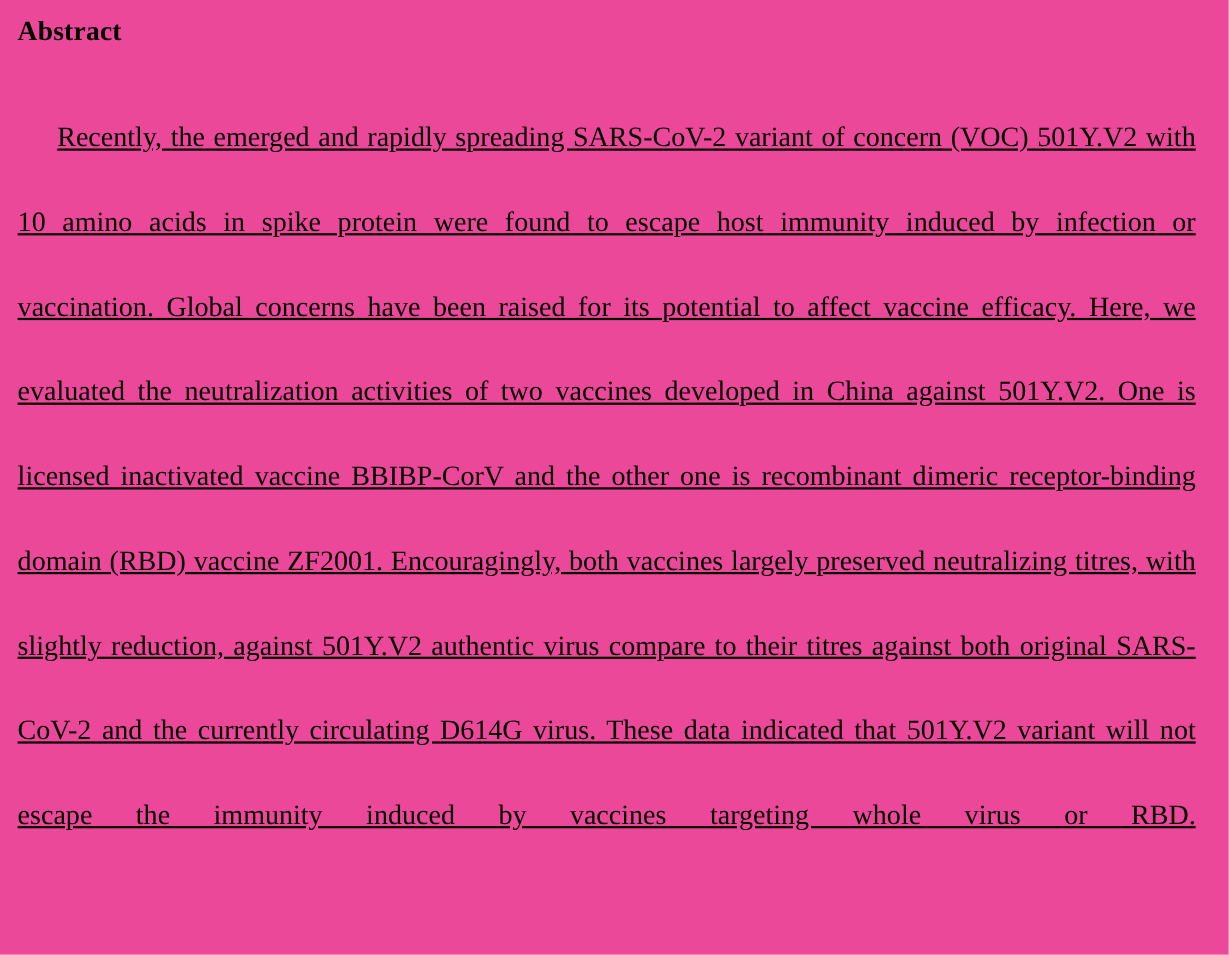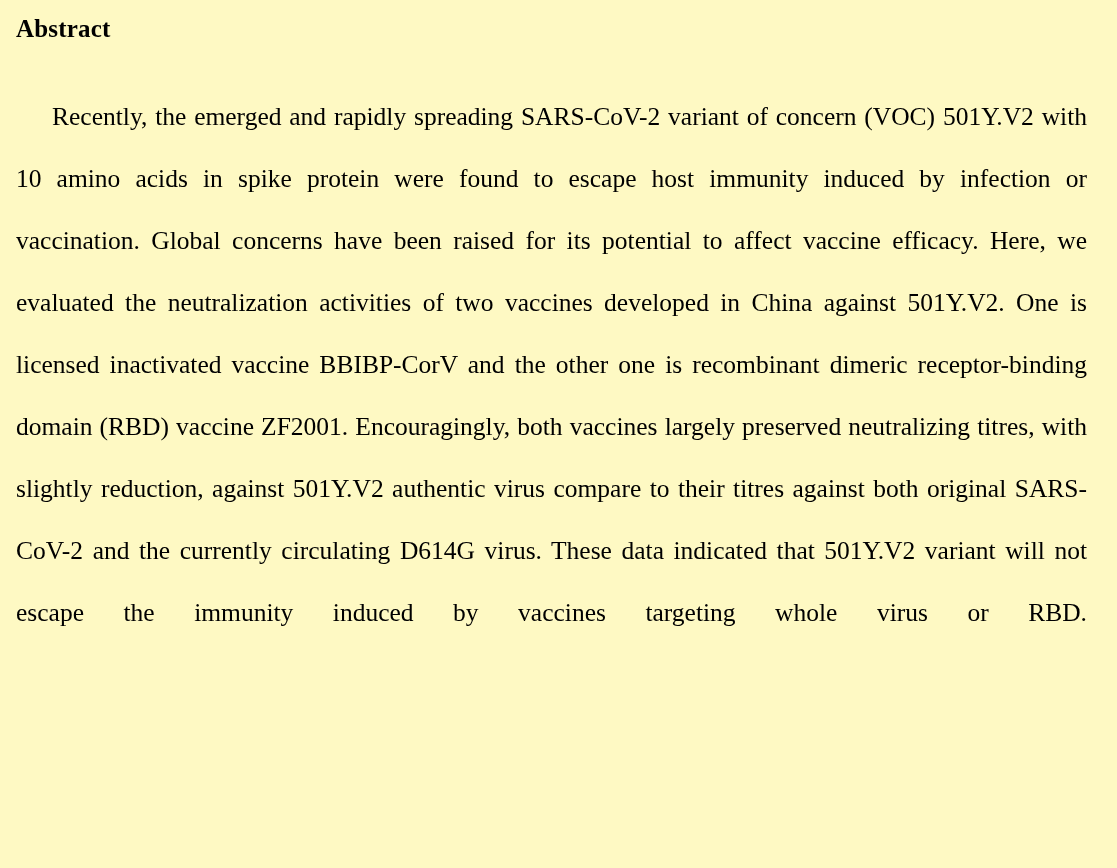--- a/index.html
+++ b/index.html
@@ -12,39 +12,40 @@
     height: 868px;
     font-family: "Liberation Serif", "DejaVu Serif", serif;
     color: #000000;
     overflow: hidden;
   }
   .page {
     box-sizing: border-box;
     width: 1117px;
     height: 868px;
     padding: 14px 18px 0 8px;
-    background: #fef9c3;
+    background: #ec4899;
   }
   .abstract-heading {
     font-size: 25px;
     font-weight: bold;
     line-height: 1.2;
     margin: 0 0 0 8px;
     letter-spacing: 0.2px;
   }
   .abstract-body {
     margin: 0;
     font-size: 25.5px;
-    line-height: 62px;
+    line-height: 77px;
     text-align: justify;
     text-justify: inter-word;
     text-indent: 36px;
     padding: 0 12px 0 8px;
     word-spacing: 0.2px;
     hyphens: none;
+    text-decoration: underline;
   }
   
   .abstract-body::after {
     content: "";
     display: inline-block;
     width: 100%;
   }
   .spacer-after-heading {
     height: 42px;
   }

